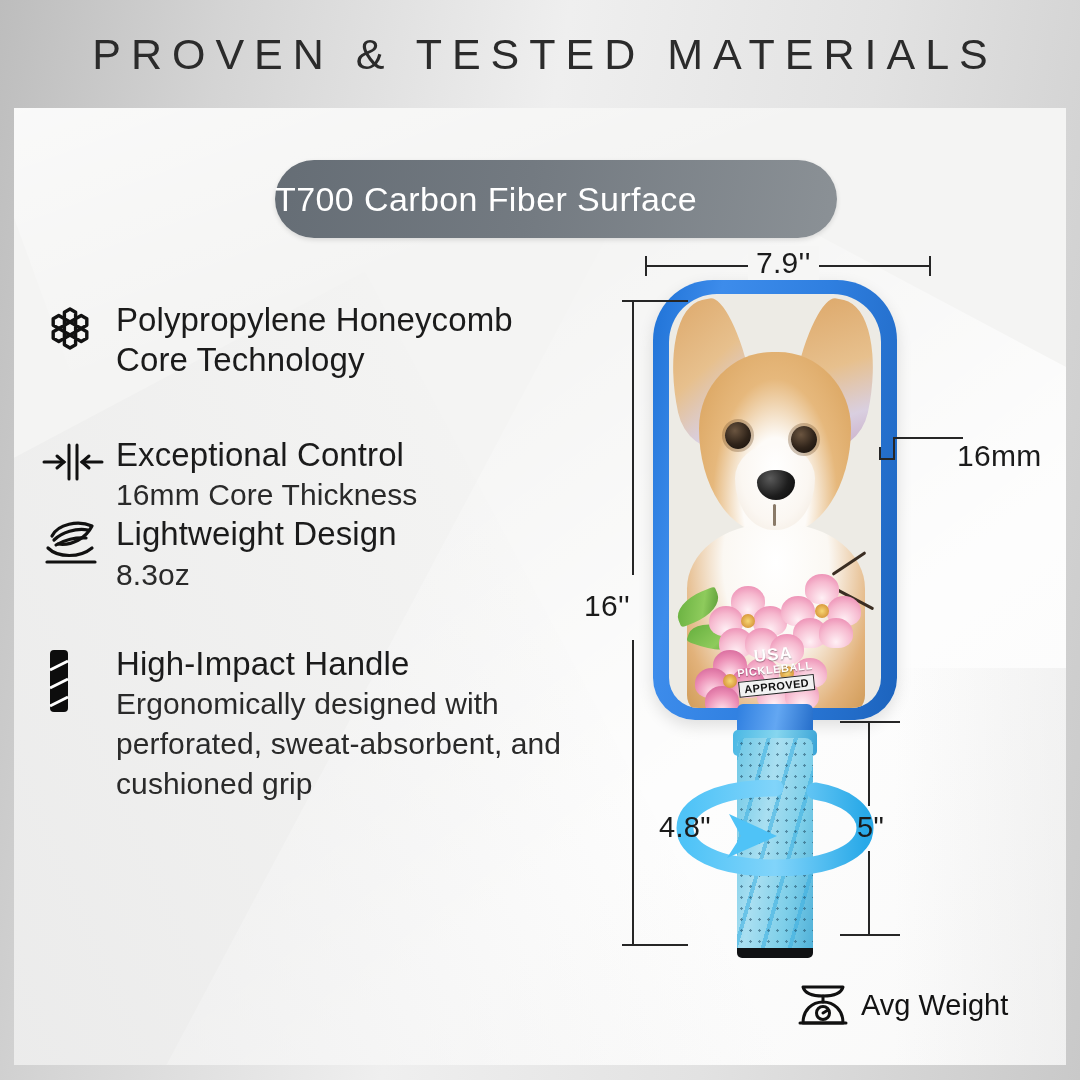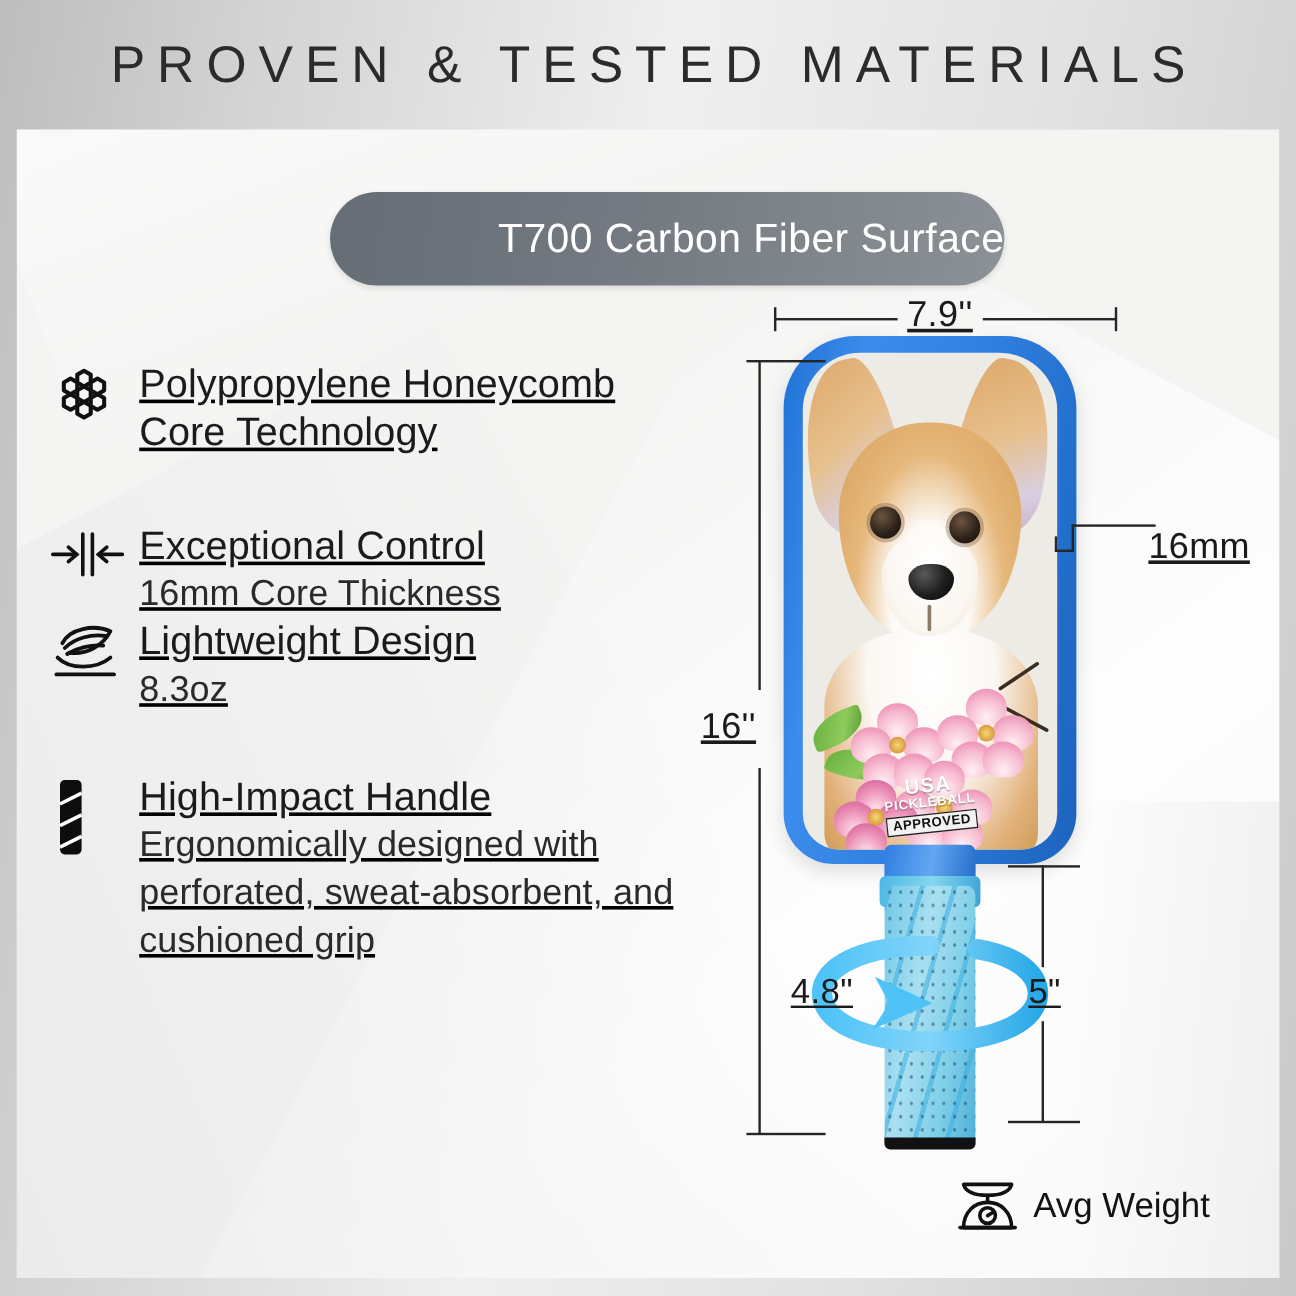--- a/index.html
+++ b/index.html
@@ -74,37 +74,37 @@
     background: linear-gradient(90deg, rgba(255,255,255,0.0), rgba(225,225,225,0.9));
   }
 
   
   #badge {
     position: absolute;
     left: 275px; top: 160px;
     width: 562px; height: 78px;
     border-radius: 39px;
     background: linear-gradient(100deg, #656d75 0%, #737a81 45%, #8b9196 100%);
-    display: flex; align-items: center; justify-content: flex-end;
+    display: flex; align-items: center; justify-content: flex-start;
     box-shadow: 0 2px 5px rgba(0,0,0,0.12);
   }
   #badge-label {
     color: #ffffff;
     font-size: 34px;
     letter-spacing: 0.4px;
     white-space: nowrap;
   }
 
   
   #features {
     position: absolute;
     left: 42px; top: 300px;
     width: 540px;
   }
-  .feature { position: relative; display: flex; text-decoration: underline; }
+  .feature { position: relative; display: flex; }
   .feat-icon {
     width: 74px;
     flex: 0 0 74px;
     display: flex;
     justify-content: flex-start;
     padding-top: 4px;
   }
   .feat-text { flex: 1 1 auto; padding-top: 0; }
   .feat-title {
     font-size: 33px;
@@ -313,21 +313,20 @@
   
   .dim-line { position: absolute; background: #262626; }
   .dim-h { height: 1.6px; }
   .dim-v { width: 1.6px; }
   .dim-label {
     position: absolute;
     font-size: 30px;
     color: #1b1b1b;
     white-space: nowrap;
     letter-spacing: 0.3px;
-    text-decoration: underline;
   }
   .dim-label-sm { font-size: 29px; }
 
   
   #avg-weight {
     position: absolute;
     left: 795px; top: 975px;
     display: flex; align-items: center;
   }
   #avg-weight-icon { flex: 0 0 auto; margin-right: 10px; }

